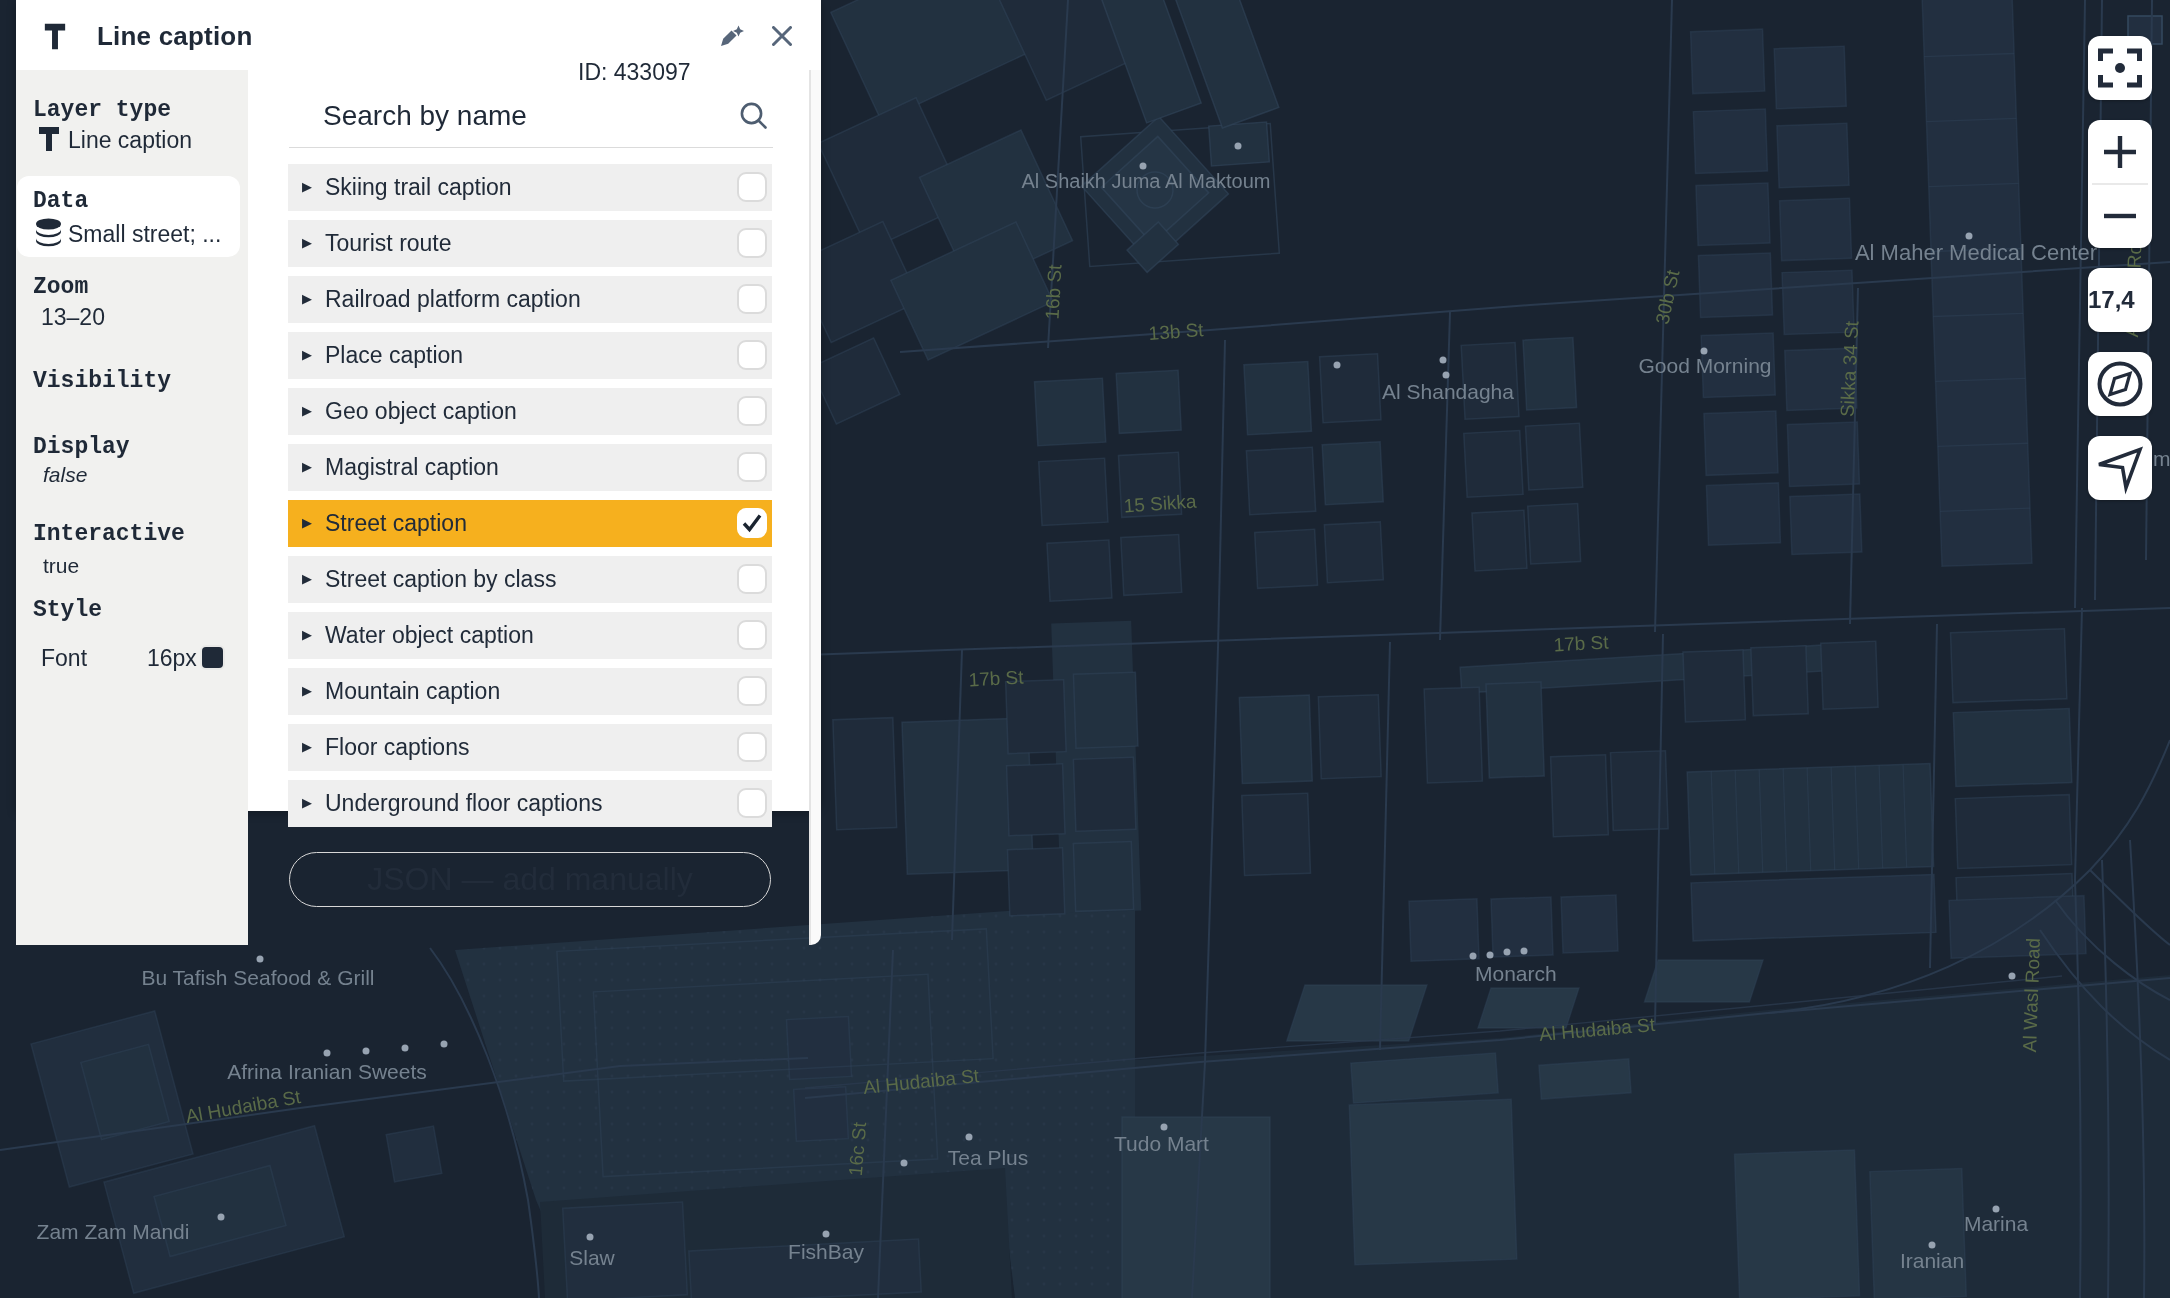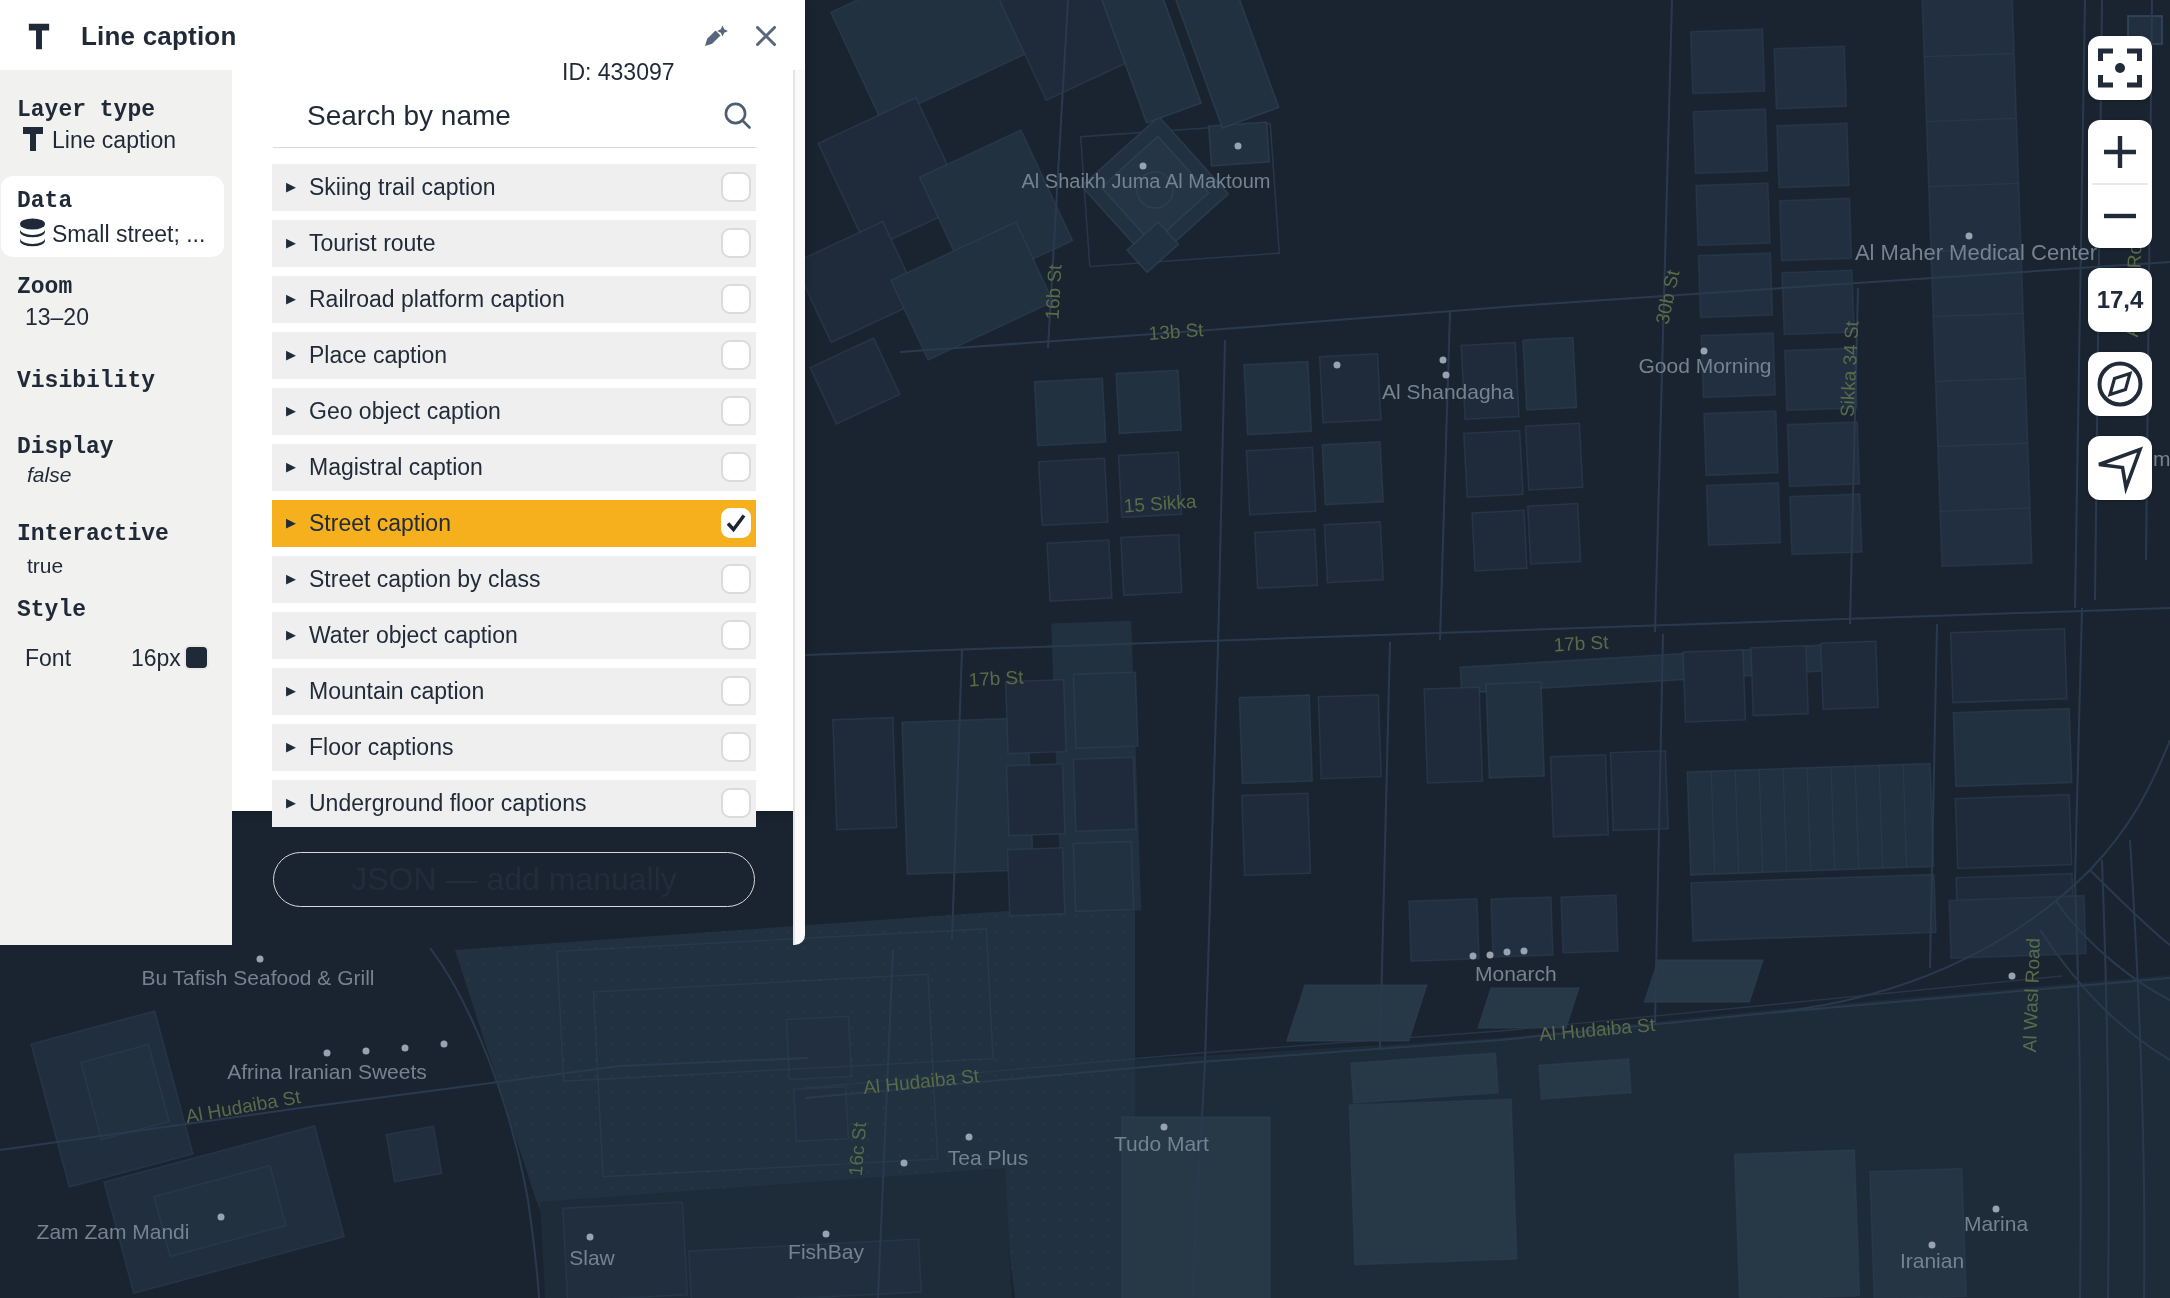--- a/index.html
+++ b/index.html
@@ -2,21 +2,21 @@
 <html><head>
 <meta charset="utf-8">
 <style>
   html,body{margin:0;padding:0;background:#1A2431;}
   *{box-sizing:border-box;}
   body{width:2170px;height:1298px;position:relative;overflow:hidden;
        font-family:"Liberation Sans", sans-serif;}
   #map{position:absolute;left:0;top:0;}
   .btn{position:absolute;left:2088px;width:64px;background:#fff;border-radius:12px;
        box-shadow:0 1px 3px rgba(0,0,0,.3);}
-  #panel{position:absolute;left:0;top:0;width:805px;height:811px;background:#fff;
+  #panel{position:absolute;left:16px;top:0;width:805px;height:811px;background:#fff;
          border-bottom-right-radius:12px;box-shadow:0 2px 10px rgba(0,0,0,.3);}
   #sidebar{position:absolute;left:0;top:70px;width:232px;height:875px;background:#F1F1EF;}
   .hd{position:absolute;color:#1F2937;}
   .sb-b{position:absolute;font-weight:bold;font-size:23px;color:#1F2937;font-family:Liberation Mono, monospace;}
   .sb-v{position:absolute;font-size:23px;color:#1F2937;}
   .row{position:absolute;left:272px;width:484px;height:47px;background:#EFEFEF;
        font-size:23px;color:#212B39;line-height:47px;}
   .row .lbl{position:absolute;left:37px;}
   .row .arr{position:absolute;left:14px;top:-1px;font-size:13px;}
   .cb{position:absolute;right:5px;top:8px;width:30px;height:30px;background:#fff;
@@ -422,21 +422,21 @@
     <circle cx="32" cy="32" r="5" fill="#222B3A"></circle>
   </svg>
 </div>
 <div class="btn" style="top:120px;height:128px;">
   <svg width="64" height="128" viewBox="0 0 64 128">
     <path d="M32 16 v32 M16 32 h32" stroke="#222B3A" stroke-width="4.4"></path>
     <path d="M4 64 h56" stroke="#E2E2E2" stroke-width="1.5"></path>
     <path d="M16 96 h32" stroke="#222B3A" stroke-width="4.4"></path>
   </svg>
 </div>
-<div class="btn" style="top:268px;height:64px;text-align:center;line-height:64px;font-weight:bold;font-size:24px;color:#222B3A;">17,4</div>
+<div class="btn" style="top:268px;height:64px;text-align:left;line-height:64px;font-weight:bold;font-size:24px;color:#222B3A;">17,4</div>
 <div class="btn" style="top:352px;height:64px;">
   <svg width="64" height="64" viewBox="0 0 64 64">
     <circle cx="32" cy="32" r="20.5" fill="none" stroke="#222B3A" stroke-width="4"></circle>
     <path d="M42 21.5 L26.5 26.5 L22 42.5 L37.5 37.5 z" fill="none" stroke="#222B3A" stroke-width="3.2"></path>
   </svg>
 </div>
 <div class="btn" style="top:436px;height:64px;">
   <svg width="64" height="64" viewBox="0 0 64 64">
     <path d="M11 28.5 L52 13.5 L38 51.5 L34.5 31.5 z" fill="none" stroke="#222B3A" stroke-width="3.6" stroke-linejoin="miter"></path>
   </svg>

